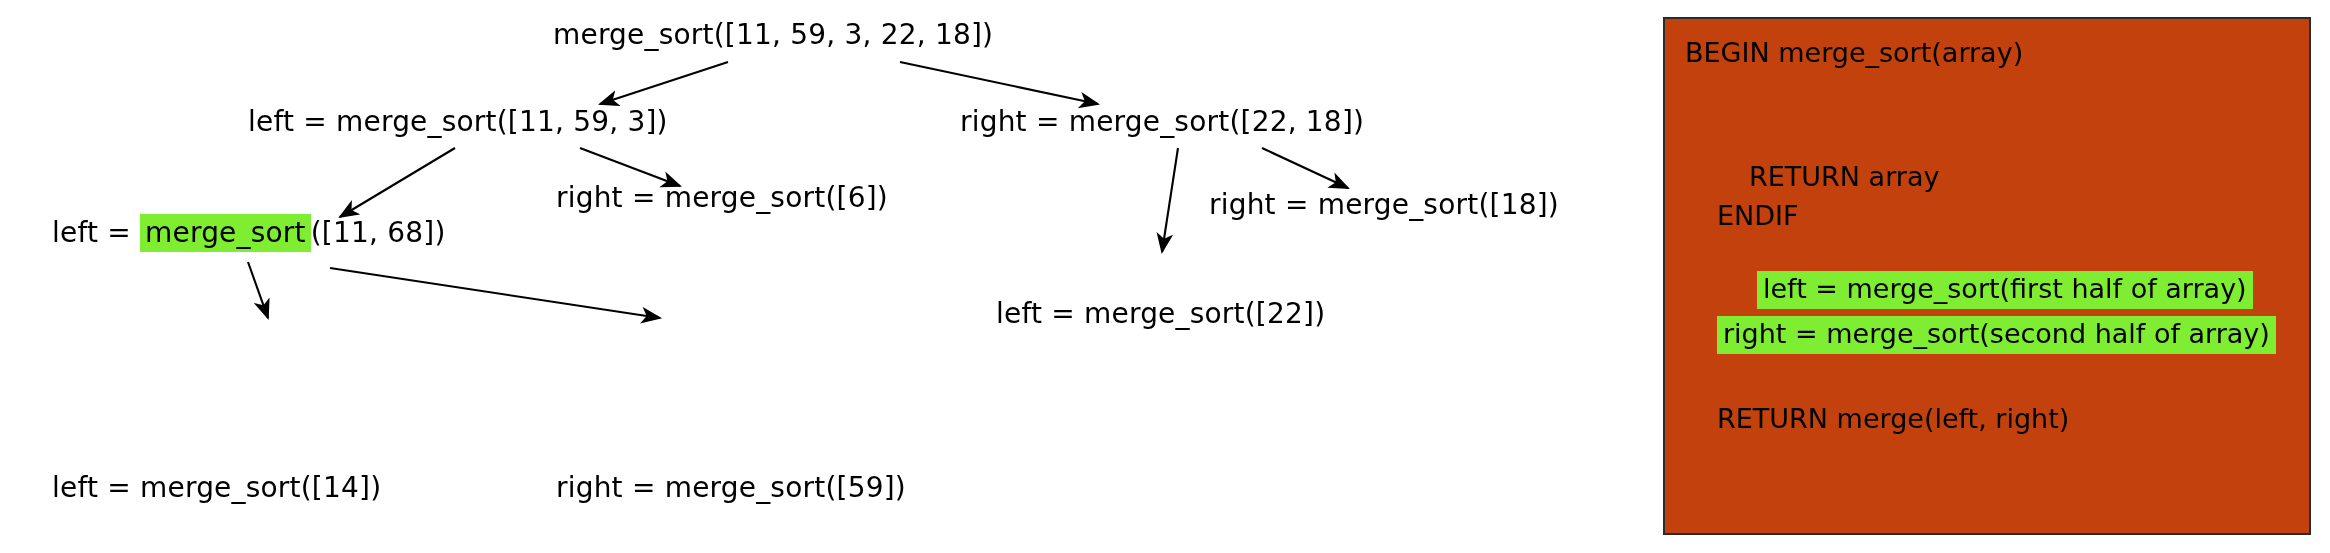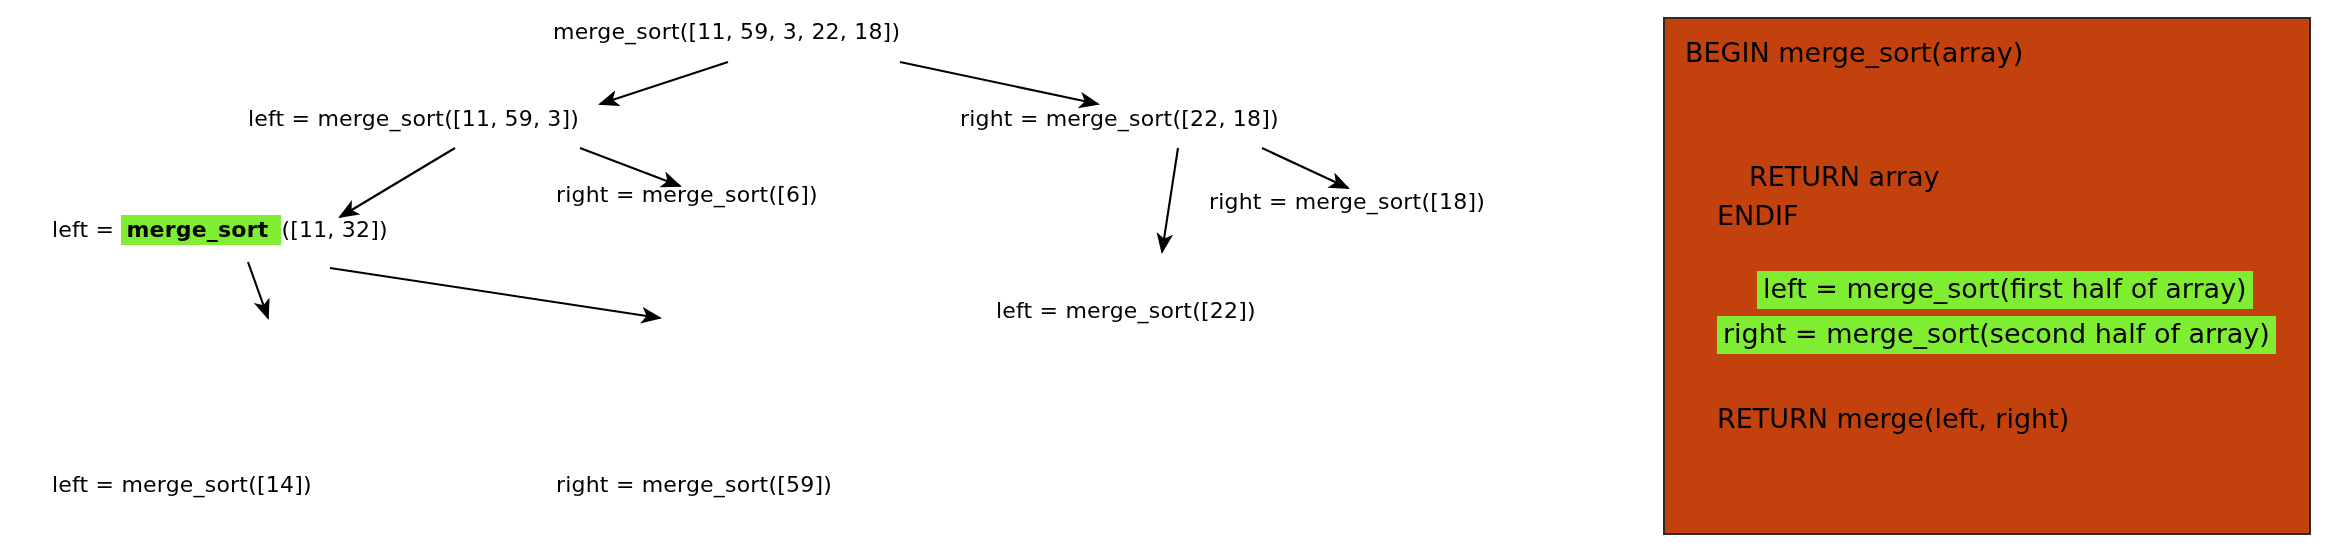--- a/index.html
+++ b/index.html
@@ -1,22 +1,22 @@
 <!DOCTYPE html>
 <html><head>
 <meta charset="utf-8">
 <style>
   html,body{margin:0;padding:0;background:#ffffff;}
   body{width:2330px;height:553px;overflow:hidden;
        font-family:"DejaVu Sans","Liberation Sans",sans-serif;color:#000;}
   #root{position:relative;width:2330px;height:553px;}
 
-  .node{position:absolute;white-space:nowrap;font-size:22px;line-height:1.1;
+  .node{position:absolute;white-space:nowrap;font-size:28px;line-height:1.1;
         letter-spacing:0.2px;}
-  .hl{background:#7fee33;padding:2px 13px 3px 5px;font-weight:bold;}
+  .hl{background:#7fee33;padding:2px 5px 3px 5px;}
 
   svg.edges{position:absolute;left:0;top:0;width:1660px;height:553px;}
 
   #codebox{position:absolute;left:1663px;top:17px;width:648px;height:518px;
            border:2px solid #2b2b2b;background:#c2410c;box-sizing:border-box;}
   .code-line{position:absolute;white-space:nowrap;font-size:27px;line-height:1.1;}
   .code-hl{background:#7fee33;padding:3px 6px 5px 6px;display:inline-block;}
 </style>
 </head>
 <body>
@@ -47,21 +47,21 @@
 
   <div class="node" style="left:960px;top:107px;">right = merge_sort([22, 18])</div>
 
   <div class="node" style="left:556px;top:183px;">right = merge_sort([6])</div>
 
   <div class="node" style="left:1209px;top:190px;">right = merge_sort([18])</div>
 
   <div class="node" style="left:996px;top:252px;margin-top:47px;">left = merge_sort([22])</div>
 
   <div class="node" style="left:52px;top:218px;">
-    <span>left = </span><span class="hl">merge_sort</span><span>([11, 32])</span>
+    <span>left = </span><span class="hl">merge_sort</span><span>([11, 68])</span>
   </div>
 
   <div class="node" style="left:52px;top:473px;">left = merge_sort([14])</div>
 
   <div class="node" style="left:556px;top:473px;">right = merge_sort([59])</div>
 
   <div id="codebox">
     <div class="code-line" style="left:20px;top:19px;">BEGIN merge_sort(array)</div>
 
 

